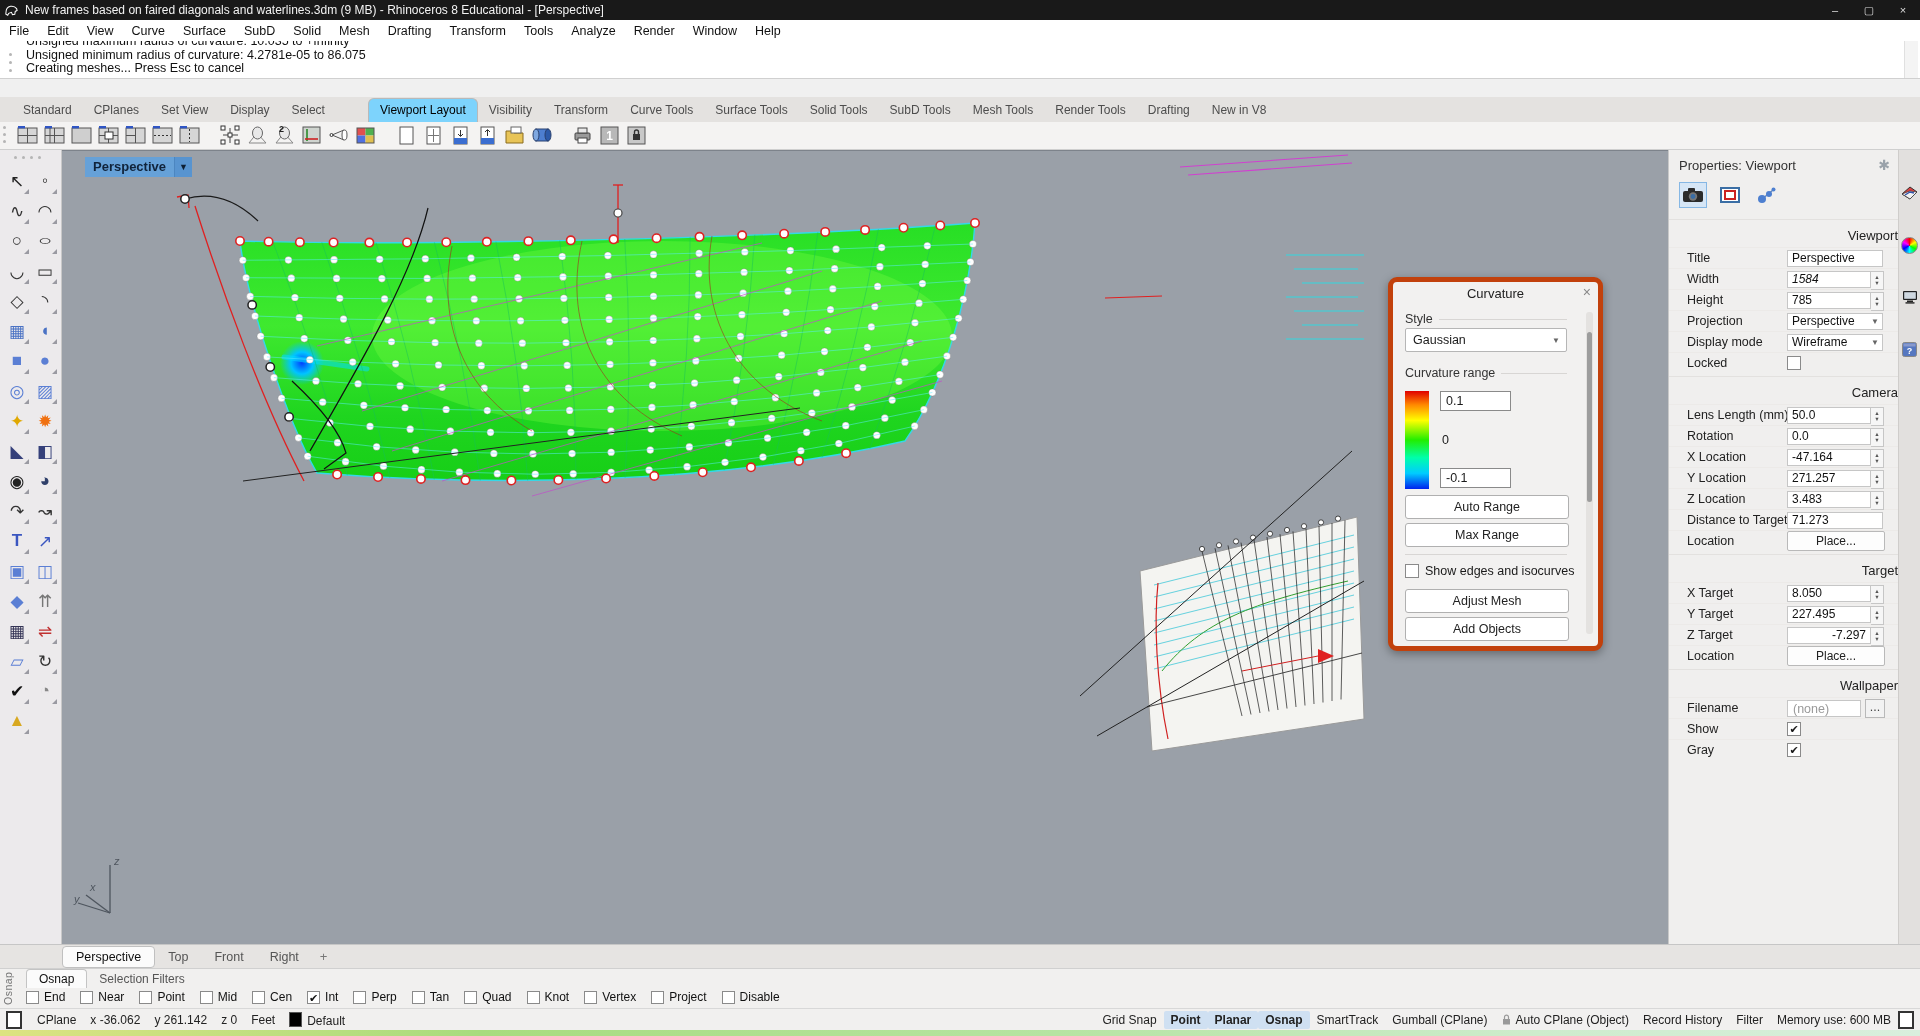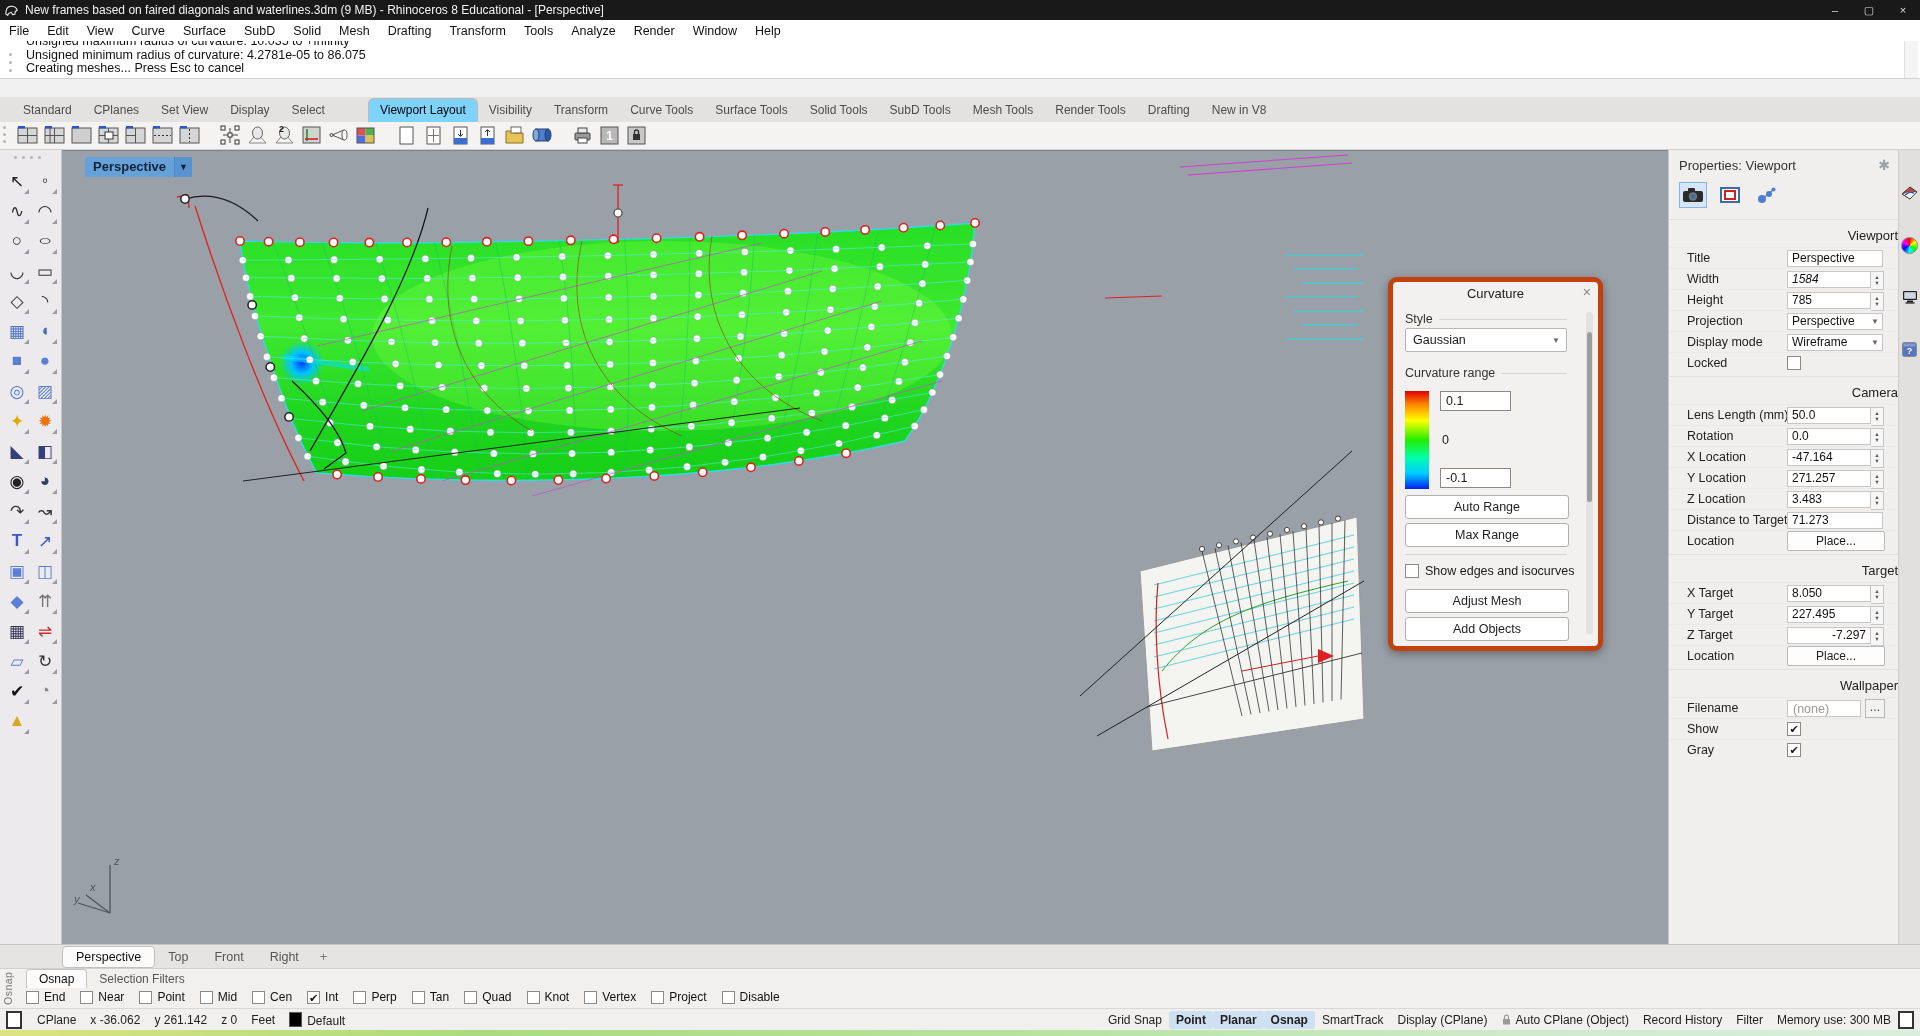--- a/index.html
+++ b/index.html
@@ -1185,25 +1185,25 @@
         <span class="sb-item">y 261.142</span>
         <span class="sb-item">z 0</span>
         <span class="sb-item">Feet</span>
         <span class="sb-item"><span class="sb-swatch"></span>Default</span>
         <span class="sb-spacer"></span>
         <span class="sb-item">Grid Snap</span>
         <span class="sb-item active">Point</span>
         <span class="sb-item active">Planar</span>
         <span class="sb-item active">Osnap</span>
         <span class="sb-item">SmartTrack</span>
-        <span class="sb-item">Display (CPlane)</span>
+        <span class="sb-item">Gumball (CPlane)</span>
         <span class="sb-item"><svg width="9" height="11" viewBox="0 0 9 11" style="margin-right: 5px; vertical-align: -1px;">
             <rect x="1" y="5" width="7" height="5.5" fill="#999"></rect>
             <path d="M2.5 5 V3.2 a2 2 0 0 1 4 0 V5" fill="none" stroke="#999" stroke-width="1.2"></path>
           </svg>Auto CPlane (Object)</span>
         <span class="sb-item">Record History</span>
         <span class="sb-item">Filter</span>
-        <span class="sb-item">Memory use: 300 MB</span>
+        <span class="sb-item">Memory use: 600 MB</span>
       </span>
     <span class="sb-paneicon" style="margin:0"></span>
   </div>
   <div class="bottomstrip"></div>
 </div>
 
 </body></html>

